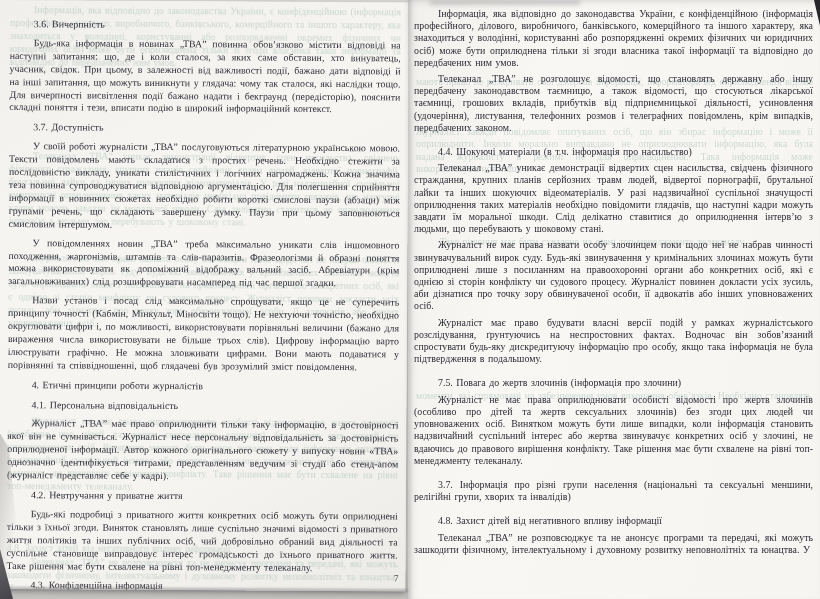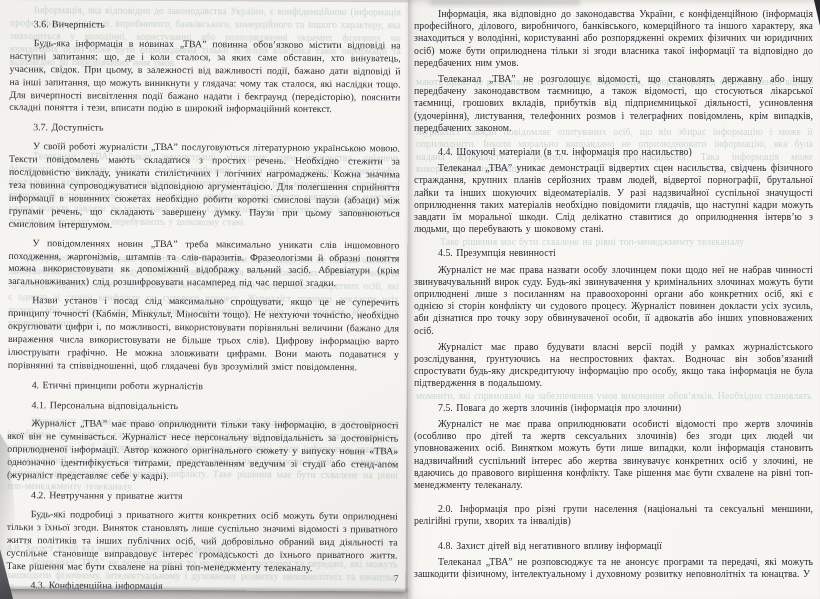--- a/index.html
+++ b/index.html
@@ -116,26 +116,25 @@
       <div>мають право не розкривати свої джерела інформації, інформатора від оприлюднення відомостей про нього. Розголошення допускається на вимогу суду або лише за умови</div>
       <div>Журналіст завжди повідомляє опитуваних осіб, що він збирає інформацію і може її оприлюднити. Інколи морально виправдано не оприлюднювати інформацію, яка була надана журналісту в режимі не для оприлюднення. Така інформація може використовуватися лише з</div>
       <div>Таке рішення має бути схвалене на рівні топ-менеджменту телеканалу</div>
       <div>моменти, які спрямовані на забезпечення умов виконання обов’язків. Необхідно становлять участь локальних груп осіб</div>
     </div>
     <div class="content">
       <p class="para">Інформація, яка відповідно до законодавства України, є конфіденційною (інформація професійного, ділового, виробничого, банківського, комерційного та іншого характеру, яка знаходиться у володінні, користуванні або розпорядженні окремих фізичних чи юридичних осіб) може бути оприлюднена тільки зі згоди власника такої інформації та відповідно до передбачених ним умов.</p>
       <p class="para">Телеканал „ТВА” не розголошує відомості, що становлять державну або іншу передбачену законодавством таємницю, а також відомості, що стосуються лікарської таємниці, грошових вкладів, прибутків від підприємницької діяльності, усиновлення (удочеріння), листування, телефонних розмов і телеграфних повідомлень, крім випадків, передбачених законом.</p>
       <p class="heading">4.4. Шокуючі матеріали (в т.ч. інформація про насильство)</p>
       <p class="para">Телеканал „ТВА” уникає демонстрації відвертих сцен насильства, свідчень фізичного страждання, крупних планів серйозних травм людей, відвертої порнографії, брутальної лайки та інших шокуючих відеоматеріалів. У разі надзвичайної суспільної значущості оприлюднення таких матеріалів необхідно повідомити глядачів, що наступні кадри можуть завдати їм моральної шкоди. Слід делікатно ставитися до оприлюднення інтерв’ю з людьми, що перебувають у шоковому стані.</p>
-      <p class="heading">4.5. Презумпція невинності</p>
       <p class="para">Журналіст не має права назвати особу злочинцем поки щодо неї не набрав чинності звинувачувальний вирок суду. Будь-які звинувачення у кримінальних злочинах можуть бути оприлюднені лише з посиланням на правоохоронні органи або конкретних осіб, які є однією зі сторін конфлікту чи судового процесу. Журналіст повинен докласти усіх зусиль, аби дізнатися про точку зору обвинуваченої особи, її адвокатів або інших уповноважених осіб.</p>
       <p class="para">Журналіст має право будувати власні версії подій у рамках журналістського розслідування, ґрунтуючись на неспростовних фактах. Водночас він зобов’язаний спростувати будь-яку дискредитуючу інформацію про особу, якщо така інформація не була підтвердження в подальшому.</p>
       <p class="heading">7.5. Повага до жертв злочинів (інформація про злочини)</p>
       <p class="para">Журналіст не має права оприлюднювати особисті відомості про жертв злочинів (особливо про дітей та жертв сексуальних злочинів) без згоди цих людей чи уповноважених осіб. Винятком можуть бути лише випадки, коли інформація становить надзвичайний суспільний інтерес або жертва звинувачує конкретних осіб у злочині, не вдаючись до правового вирішення конфлікту. Таке рішення має бути схвалене на рівні топ-менеджменту телеканалу.</p>
-      <p class="heading">2.0. Інформація про різні групи населення (національні та сексуальні меншини, релігійні групи, хворих та інвалідів)</p>
+      <p class="heading">3.7. Інформація про різні групи населення (національні та сексуальні меншини, релігійні групи, хворих та інвалідів)</p>
       <p class="heading">4.8. Захист дітей від негативного впливу інформації</p>
       <p class="para">Телеканал „ТВА” не розповсюджує та не анонсує програми та передачі, які можуть зашкодити фізичному, інтелектуальному і духовному розвитку неповнолітніх та юнацтва. У</p>
     </div>
   </div>
 
   <div class="seam"></div>
   <div class="bottom-edge-line"></div>
   <div class="corner-dark"></div>
   <div class="top-smudge"></div>
   <div class="tr-mark"></div>

